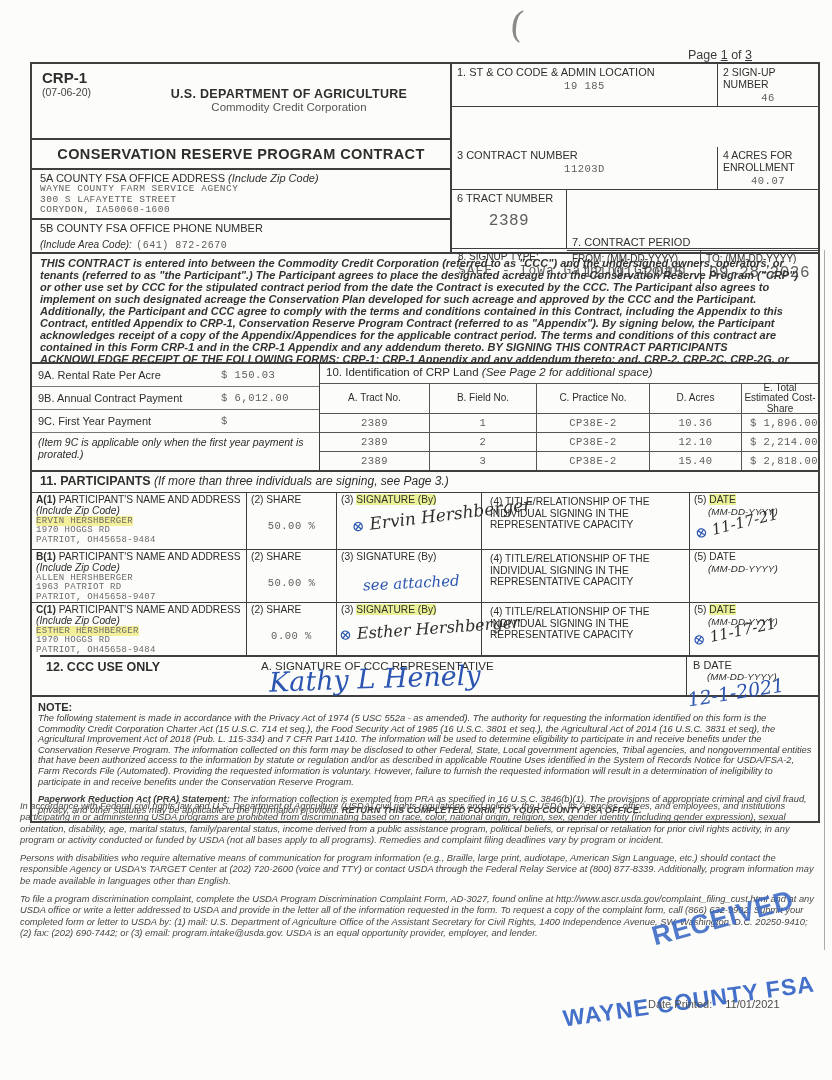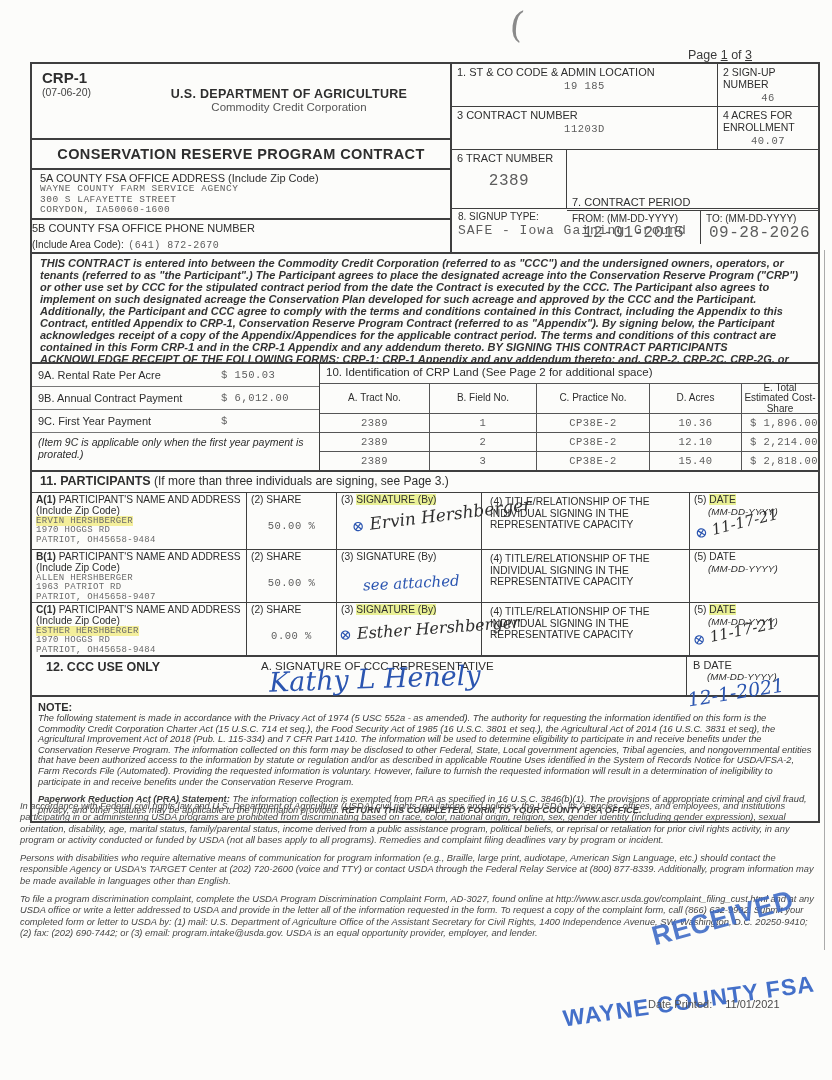--- a/index.html
+++ b/index.html
@@ -11,46 +11,46 @@
   .page-label { position:absolute; top:48px; left:688px; font-size:12.5px; color:#3a3a3a; }
   .page-label .u { text-decoration:underline; }
   .pen-mark { position:absolute; top:4px; left:510px; font-size:36px; color:#8a8a8a;
               transform:rotate(7deg); font-family:"DejaVu Serif", serif; }
   .edge-line { position:absolute; left:824px; top:250px; width:1px; height:700px; background:#aaa; }
 
   
   .form { position:absolute; left:30px; top:62px; width:790px; border:2px solid #3f3f3f; background:#fcfcfa; }
   .lbl { font-size:11px; color:#2f2f2f; }
   .lbl-sm { font-size:10px; color:#2f2f2f; }
-  .it { }
+  .it { font-style:italic; }
   .mono { font-family:"Liberation Mono", monospace; color:#5d5d5d; letter-spacing:.5px; }
   .center { text-align:center; }
   .hl-y { background:#f4ef9b; }
   .hl-g { background:#eaf196; }
 
   
   .hdr { display:flex; height:188px; }
   .hdr-left { width:420px; border-right:2px solid #3f3f3f; display:flex; flex-direction:column; }
   .hdr-top { height:74px; display:flex; }
   .form-id { width:96px; padding:5px 0 0 10px; }
   .form-id .fnum { font-weight:bold; font-size:15px; }
   .form-id .frev { font-size:10.5px; color:#444; }
   .agency { flex:1; text-align:center; padding-top:23px; }
   .agency-main { font-weight:bold; font-size:12.5px; letter-spacing:.3px; }
   .agency-sub { font-size:11.5px; color:#555; }
   .form-title { height:30px; border-top:2px solid #3f3f3f; display:flex; align-items:center; justify-content:center;
                 font-weight:bold; font-size:14.5px; letter-spacing:.4px; }
   .box5a { height:50px; border-top:2px solid #3f3f3f; padding:2px 8px; }
   .box5a .mono { font-size:9.5px; line-height:10.5px; }
-  .box5b { height:34px; border-top:2px solid #3f3f3f; padding:2px 0; }
+  .box5b { height:34px; border-top:2px solid #3f3f3f; padding:2px 8px; }
   .box5b .mono { font-size:10px; }
 
   .hdr-right { flex:1; display:flex; flex-direction:column; }
   .hr1 { height:43px; display:flex; border-bottom:1px solid #3f3f3f; }
-  .hr2 { height:43px; display:flex; border-bottom:1px solid #3f3f3f; }
+  .hr2 { height:43px; display:flex; border-bottom:1px solid #3f3f3f;margin-top:40px; }
   .hr3 { height:59px; display:flex; border-bottom:1px solid #3f3f3f; }
   .hr4 { height:42px; padding:2px 6px; }
   .cell-wide { flex:1; border-right:1px solid #3f3f3f; padding:2px 5px; }
   .cell-narrow { width:100px; padding:2px 5px; font-size:10.5px; }
   .cell-wide .mono, .cell-narrow .mono { font-size:10.5px; margin-top:2px; }
   .f6 { width:115px; border-right:1px solid #3f3f3f; padding:2px 5px; }
   .f6 .mono { margin-top:8px; }
   .f7 { flex:1; display:flex; flex-direction:column; }
   .f7-head { padding:2px 5px; font-size:11px; border-bottom:1px solid #3f3f3f;margin-top:44px; }
   .f7-body { flex:1; display:flex; }

